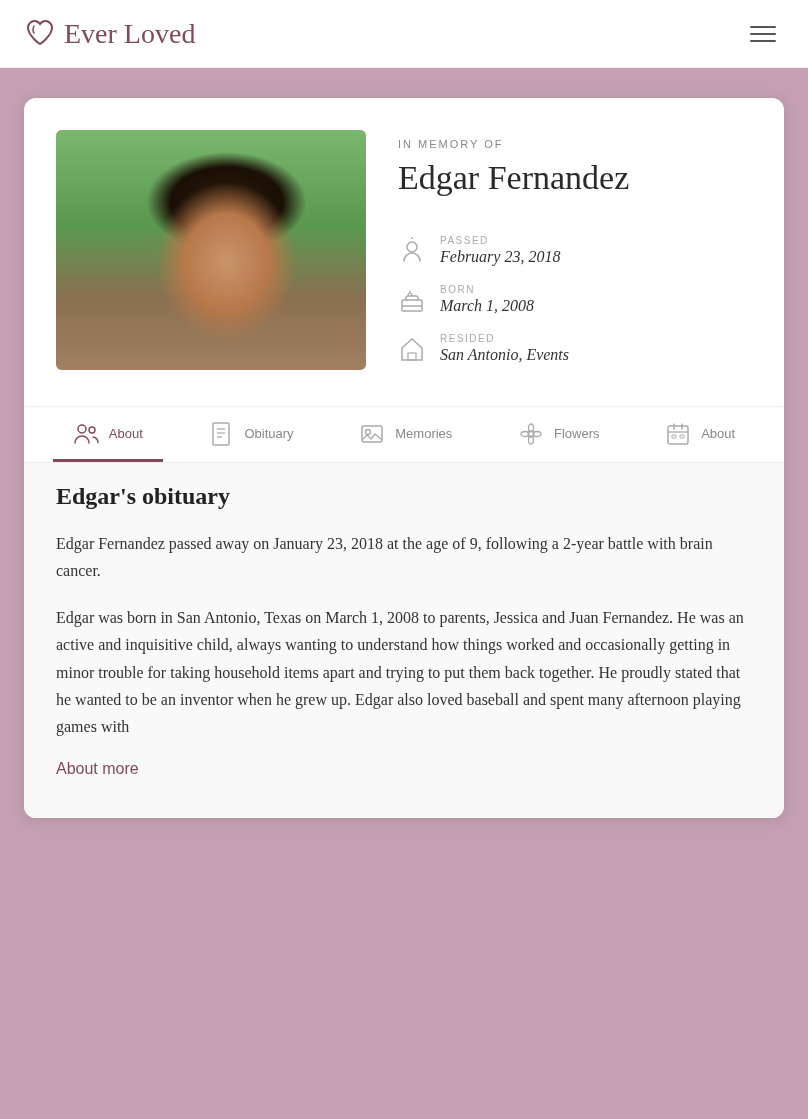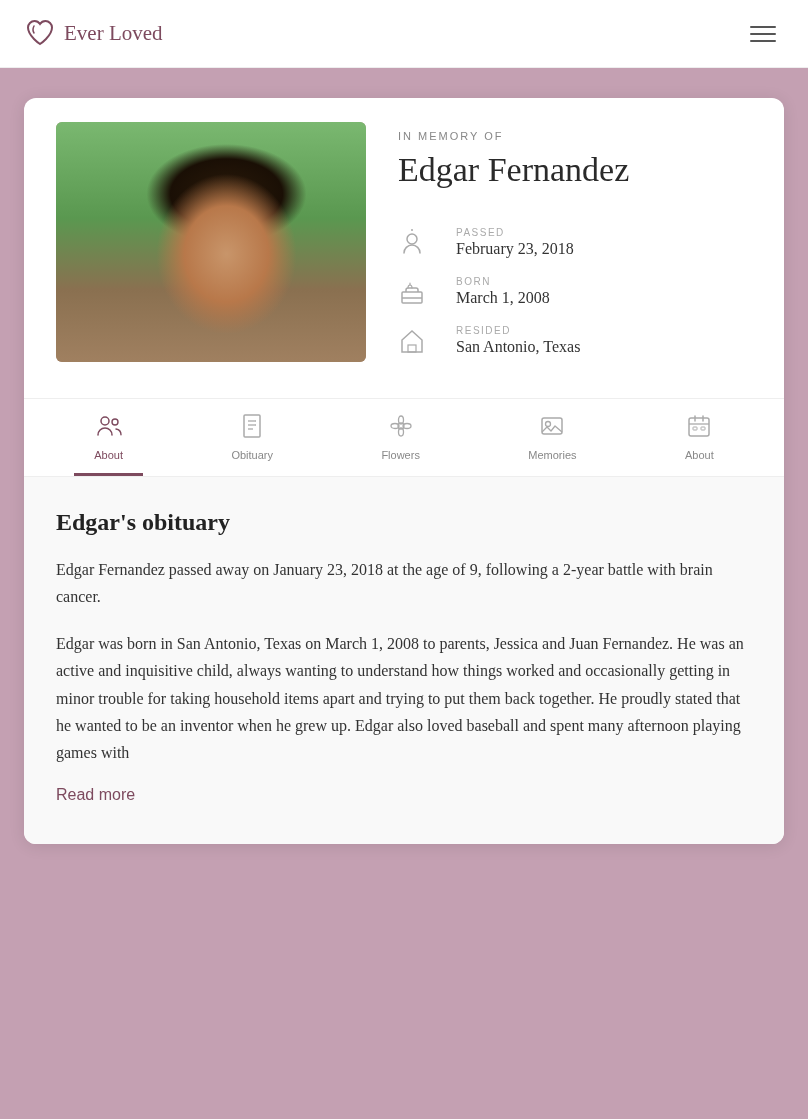--- a/index.html
+++ b/index.html
@@ -23,21 +23,21 @@
       display: flex;
       align-items: center;
       gap: 8px;
     }
     .logo-icon {
       width: 32px;
       height: 32px;
       color: #7d4a5e;
     }
     .logo-text {
-      font-size: 21px;
+      font-size: 28px;
       color: #7d4a5e;
       font-family: Georgia, serif;
       font-weight: normal;
     }
     .hamburger-btn {
       cursor: pointer;
       background: none;
       border: none;
       padding: 8px;
     }
@@ -65,21 +65,21 @@
       border-radius: 12px;
       overflow: hidden;
       max-width: 760px;
       margin: 0 auto;
       box-shadow: 0 2px 16px rgba(0,0,0,0.1);
     }
     
     .profile-section {
       display: flex;
       gap: 32px;
-      padding: 24px 32px 24px;
+      padding: 32px 32px 24px;
     }
     .profile-photo {
       width: 310px;
       min-width: 310px;
       height: 240px;
       border-radius: 6px;
       overflow: hidden;
       background: #b8a090;
     }
     
@@ -110,73 +110,73 @@
     .person-name {
       font-size: 34px;
       color: #2a2a2a;
       font-weight: normal;
       margin-bottom: 36px;
       line-height: 1.2;
     }
     .info-row {
       display: flex;
       align-items: flex-start;
-      gap: 30px;
+      gap: 14px;
       margin-bottom: 18px;
     }
     .info-icon {
       width: 28px;
       height: 28px;
       color: #999;
       flex-shrink: 0;
       margin-top: 2px;
     }
     .info-label {
       font-size: 10px;
       letter-spacing: 1.5px;
       text-transform: uppercase;
       color: #aaa;
       font-family: Arial, sans-serif;
       margin-bottom: 2px;
     }
     .info-value {
       font-size: 16px;
       color: #333;
+      font-style: italic;
     }
     
     .tabs {
       border-top: 1px solid #eee;
       display: flex;
       justify-content: space-around;
       padding: 0 16px;
     }
     .tab-item {
       display: flex;
-      flex-direction: column;
       align-items: center;
       gap: 10px;
       padding: 14px 20px 12px;
       cursor: pointer;
       color: #888;
       font-family: Arial, sans-serif;
-      font-size: 11px;
+      font-size: 13px;
       border-bottom: 3px solid transparent;
       transition: color 0.2s;
     }
     .tab-item.active {
       color: #7d4a5e;
       border-bottom: 3px solid #7d4a5e;
     }
     .tab-icon {
       width: 26px;
       height: 26px;
     }
     
     .content-section {
-      padding: 32px 32px 40px;
+      padding: 20px 32px 40px;
       background: #f9f9f9;
       border-top: 1px solid #eee;
     }
     .obituary-title {
       font-size: 24px;
       font-weight: bold;
       color: #222;
       margin-bottom: 20px;
     }
     .obituary-para {
@@ -258,21 +258,21 @@
 
         <div class="info-row">
           <span class="info-icon">
             <svg viewBox="0 0 28 28" fill="none" xmlns="http://www.w3.org/2000/svg">
               <path d="M4 13 L14 4 L24 13 L24 25 L4 25 Z" stroke="#aaa" stroke-width="1.5" fill="none"></path>
               <rect x="10" y="18" width="8" height="7" stroke="#aaa" stroke-width="1.2" fill="none"></rect>
             </svg>
           </span>
           <div>
             <div class="info-label">RESIDED</div>
-            <div class="info-value">San Antonio, Texas</div>
+            <div class="info-value">San Antonio, Events</div>
           </div>
         </div>
       </div>
     </div>
 
     <nav class="tabs">
       <div class="tab-item active">
         <svg class="tab-icon" viewBox="0 0 26 26" fill="none" xmlns="http://www.w3.org/2000/svg">
           <circle cx="9" cy="8" r="4" stroke="#7d4a5e" stroke-width="1.5" fill="none"></circle>
           <path d="M2 22c0-3.9 3.1-7 7-7s7 3.1 7 7" stroke="#7d4a5e" stroke-width="1.5" fill="none" stroke-linecap="round"></path>
@@ -282,53 +282,53 @@
         <span>About</span>
       </div>
       <div class="tab-item">
         <svg class="tab-icon" viewBox="0 0 26 26" fill="none" xmlns="http://www.w3.org/2000/svg">
           <rect x="5" y="2" width="16" height="22" rx="1" stroke="#aaa" stroke-width="1.5" fill="none"></rect>
           <line x1="9" y1="8" x2="17" y2="8" stroke="#aaa" stroke-width="1.3"></line>
           <line x1="9" y1="12" x2="17" y2="12" stroke="#aaa" stroke-width="1.3"></line>
           <line x1="9" y1="16" x2="14" y2="16" stroke="#aaa" stroke-width="1.3"></line>
         </svg>
         <span>Obituary</span>
+      </div>
+      <div class="tab-item">
+        <svg class="tab-icon" viewBox="0 0 26 26" fill="none" xmlns="http://www.w3.org/2000/svg">
+          <rect x="3" y="5" width="20" height="16" rx="2" stroke="#aaa" stroke-width="1.5" fill="none"></rect>
+          <circle cx="9" cy="11" r="2.5" stroke="#aaa" stroke-width="1.3" fill="none"></circle>
+          <path d="M3 19 L8 14 L12 18 L16 13 L23 19" stroke="#aaa" stroke-width="1.3" fill="none" stroke-linejoin="round"></path>
+        </svg>
+        <span>Memories</span>
       </div>
       <div class="tab-item">
         <svg class="tab-icon" viewBox="0 0 26 26" fill="none" xmlns="http://www.w3.org/2000/svg">
           <circle cx="13" cy="13" r="3" stroke="#aaa" stroke-width="1.3" fill="none"></circle>
           <ellipse cx="13" cy="7" rx="2.5" ry="4" stroke="#aaa" stroke-width="1.3" fill="none"></ellipse>
           <ellipse cx="13" cy="19" rx="2.5" ry="4" stroke="#aaa" stroke-width="1.3" fill="none"></ellipse>
           <ellipse cx="7" cy="13" rx="4" ry="2.5" stroke="#aaa" stroke-width="1.3" fill="none"></ellipse>
           <ellipse cx="19" cy="13" rx="4" ry="2.5" stroke="#aaa" stroke-width="1.3" fill="none"></ellipse>
         </svg>
         <span>Flowers</span>
-      </div>
-      <div class="tab-item">
-        <svg class="tab-icon" viewBox="0 0 26 26" fill="none" xmlns="http://www.w3.org/2000/svg">
-          <rect x="3" y="5" width="20" height="16" rx="2" stroke="#aaa" stroke-width="1.5" fill="none"></rect>
-          <circle cx="9" cy="11" r="2.5" stroke="#aaa" stroke-width="1.3" fill="none"></circle>
-          <path d="M3 19 L8 14 L12 18 L16 13 L23 19" stroke="#aaa" stroke-width="1.3" fill="none" stroke-linejoin="round"></path>
-        </svg>
-        <span>Memories</span>
       </div>
       <div class="tab-item">
         <svg class="tab-icon" viewBox="0 0 26 26" fill="none" xmlns="http://www.w3.org/2000/svg">
           <rect x="3" y="5" width="20" height="18" rx="2" stroke="#aaa" stroke-width="1.5" fill="none"></rect>
           <line x1="3" y1="11" x2="23" y2="11" stroke="#aaa" stroke-width="1.3"></line>
           <line x1="9" y1="3" x2="9" y2="8" stroke="#aaa" stroke-width="1.5" stroke-linecap="round"></line>
           <line x1="17" y1="3" x2="17" y2="8" stroke="#aaa" stroke-width="1.5" stroke-linecap="round"></line>
           <rect x="7" y="14" width="4" height="3" rx="0.5" stroke="#aaa" stroke-width="1" fill="none"></rect>
           <rect x="15" y="14" width="4" height="3" rx="0.5" stroke="#aaa" stroke-width="1" fill="none"></rect>
         </svg>
         <span>About</span>
       </div>
     </nav>
 
     <div class="content-section">
       <h2 class="obituary-title">Edgar's obituary</h2>
       <p class="obituary-para">Edgar Fernandez passed away on January 23, 2018 at the age of 9, following a 2-year battle with brain cancer.</p>
       <p class="obituary-para">Edgar was born in San Antonio, Texas on March 1, 2008 to parents, Jessica and Juan Fernandez. He was an active and inquisitive child, always wanting to understand how things worked and occasionally getting in minor trouble for taking household items apart and trying to put them back together. He proudly stated that he wanted to be an inventor when he grew up. Edgar also loved baseball and spent many afternoon playing games with</p>
-      <a class="read-more-link" href="#">Read more</a>
+      <a class="read-more-link" href="#">About more</a>
     </div>
 
   </div>
 </div>
 
 </body></html>

